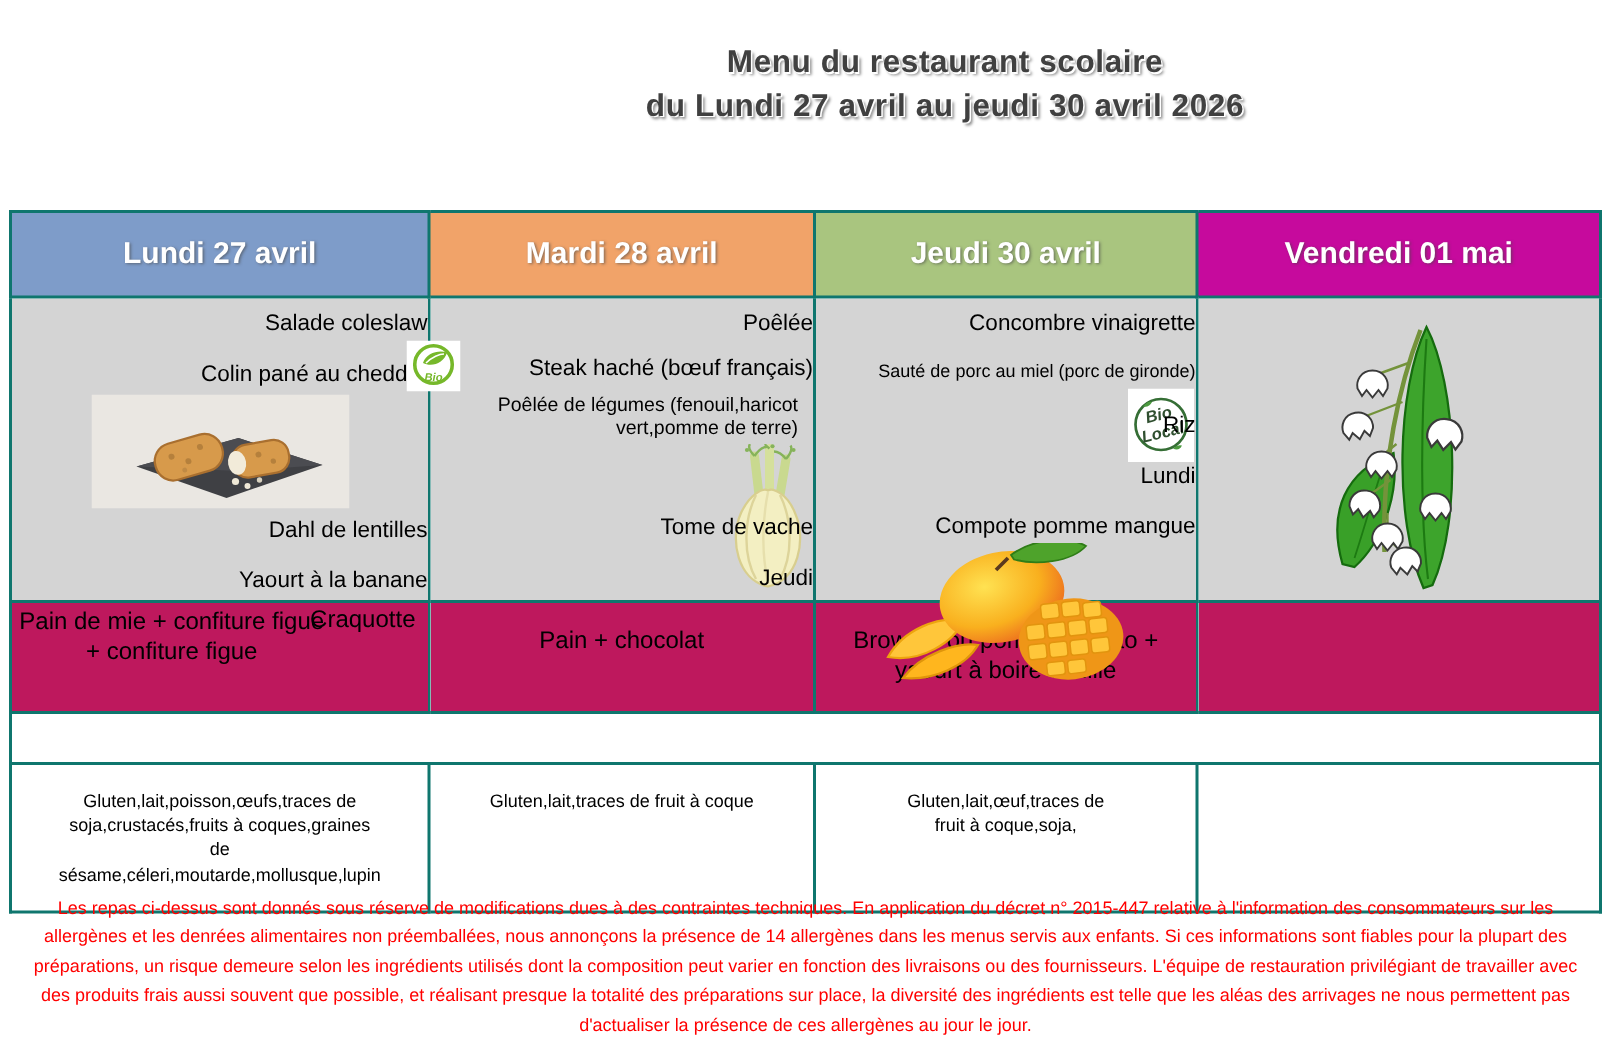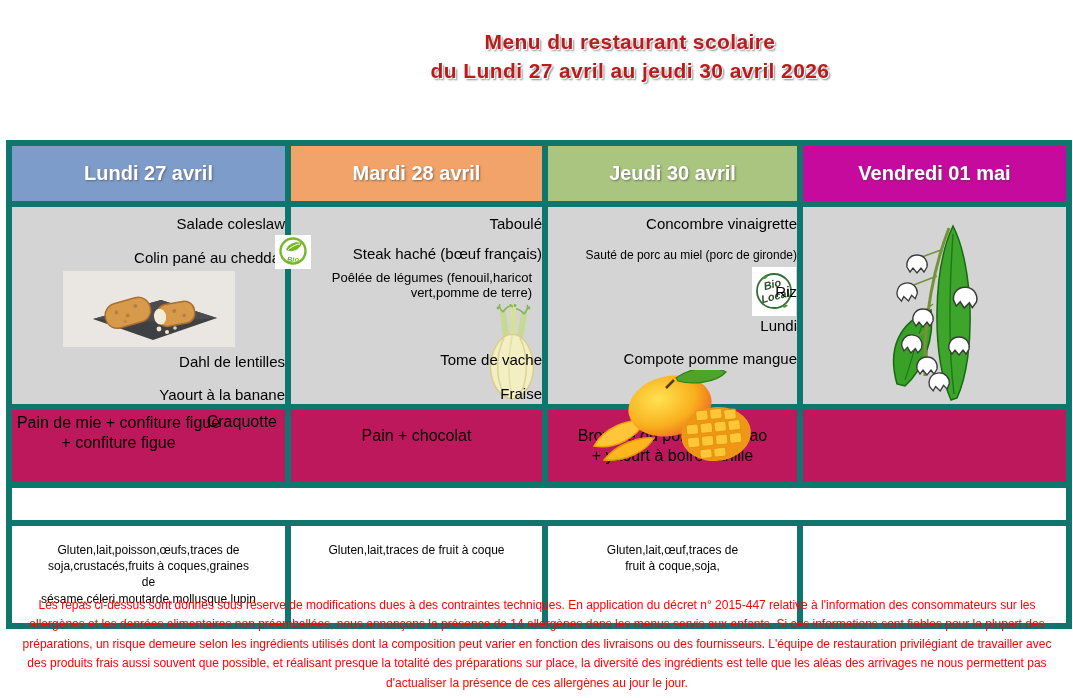--- a/index.html
+++ b/index.html
@@ -2,26 +2,26 @@
 <html><head>
 <meta charset="utf-8">
 <style>
   html,body{margin:0;padding:0;background:#fff;}
   .page{position:relative;width:1073px;height:698px;background:#ffffff;overflow:hidden;
         font-family:"Liberation Sans",sans-serif;color:#000;}
 
   
   .logo{position:absolute;left:12px;top:6px;width:248px;height:110px;}
   .title{position:absolute;left:320px;top:27px;width:620px;text-align:center;
-         font-weight:bold;font-size:21px;line-height:1.4;color:#b91c1c;letter-spacing:.4px;
+         font-weight:bold;font-size:21px;line-height:1.4;color:#404040;letter-spacing:.4px;
          text-shadow:1px 1px 0 #ffffff,2px 2px 2px rgba(0,0,0,.45);}
 
   
   table.menu{position:absolute;left:6px;top:140px;width:1060px;border-collapse:collapse;table-layout:fixed;}
-  table.menu th,table.menu td{border:6px solid #0f766e;padding:16px;vertical-align:top;}
+  table.menu th,table.menu td{border:2px solid #0f766e;padding:16px;vertical-align:top;}
   tr.r-header{height:35px;}
   th.hd{font-size:20px;font-weight:bold;color:#fff;vertical-align:middle;
         text-shadow:1px 1px 2px rgba(70,70,70,.6);}
   .h-lundi{background:#7E9CC9;} .h-mardi{background:#F1A369;}
   .h-jeudi{background:#A9C57F;} .h-vendredi{background:#C60A9D;}
 
   tr.r-menu{height:203px;}
   td.cell-menu{background:#D4D4D4;position:relative;}
   .mi{position:absolute;left:0;right:0;text-align:right;font-size:15px;line-height:1.15;}
   .mi.sm{font-size:13px;} .mi.xs{font-size:12px;}
@@ -106,21 +106,21 @@
             <circle cx="96" cy="58" r="2.4" fill="#EFE8D6"></circle>
                 <circle cx="104" cy="61" r="2" fill="#EFE8D6"></circle>
             <circle cx="112" cy="57" r="1.8" fill="#D9D2C0"></circle>
           </svg>
         </div>
         <div class="mi" style="top:146px">Dahl de lentilles</div>
         <div class="mi" style="top:179px">Yaourt à la banane</div>
       </td>
 
       <td class="cell-menu">
-        <div class="mi" style="top:8px">Taboulé</div>
+        <div class="mi" style="top:8px">Poêlée</div>
         <div class="abs" style="left:-16px;top:28px">
           <svg width="36" height="34" viewBox="0 0 36 34">
             <rect x="0" y="0" width="36" height="34" fill="#fff"></rect>
             <circle cx="18" cy="16" r="12.5" fill="#fff" stroke="#76B82A" stroke-width="2.4"></circle>
             <path d="M11,15 C13,8 22,6 27,8 C25,15 17,18 11,15 Z" fill="#76B82A"></path>
             <path d="M13,15 C17,11 22,9 25,9" stroke="#fff" stroke-width="1" fill="none"></path>
             <text x="18" y="27" font-size="7.5" font-style="italic" font-weight="bold" fill="#76B82A" text-anchor="middle">Bio</text>
           </svg>
         </div>
         <div class="mi" style="top:38px">Steak haché (bœuf français)</div>
@@ -134,21 +134,21 @@
             <circle cx="16" cy="4" r="1.4" fill="#86B35A"></circle>
                 <circle cx="33" cy="1.5" r="1.4" fill="#86B35A"></circle>
             <circle cx="47" cy="4" r="1.4" fill="#86B35A"></circle>
             <path d="M30,95 C10,91 4,64 12,46 C18,33 27,29 30,31 C33,29 43,33 48,46 C56,64 50,91 30,95 Z" fill="#F3EFC2" stroke="#D8CE8E" stroke-width="1.5"></path>
             <path d="M22,34 C14,50 13,74 22,90" stroke="#DDD49A" stroke-width="1.6" fill="none"></path>
             <path d="M38,34 C46,50 47,74 38,90" stroke="#DDD49A" stroke-width="1.6" fill="none"></path>
             <path d="M30,32 C26,52 26,74 30,93" stroke="#E6DFAC" stroke-width="1.6" fill="none"></path>
           </svg>
         </div>
         <div class="mi" style="top:144px">Tome de vache</div>
-        <div class="mi" style="top:178px">Fraise</div>
+        <div class="mi" style="top:178px">Jeudi</div>
       </td>
 
       <td class="cell-menu">
         <div class="mi" style="top:8px">Concombre vinaigrette</div>
         <div class="mi xs" style="top:42px">Sauté de porc au miel (porc de gironde)</div>
         <div class="abs" style="right:1px;top:60px">
           <svg width="44" height="49" viewBox="0 0 44 49">
             <rect x="0" y="0" width="44" height="49" fill="#fff"></rect>
             <circle cx="22" cy="24" r="17" fill="#fff" stroke="#356E35" stroke-width="1.8"></circle>
             <g transform="rotate(-14 22 24)">

